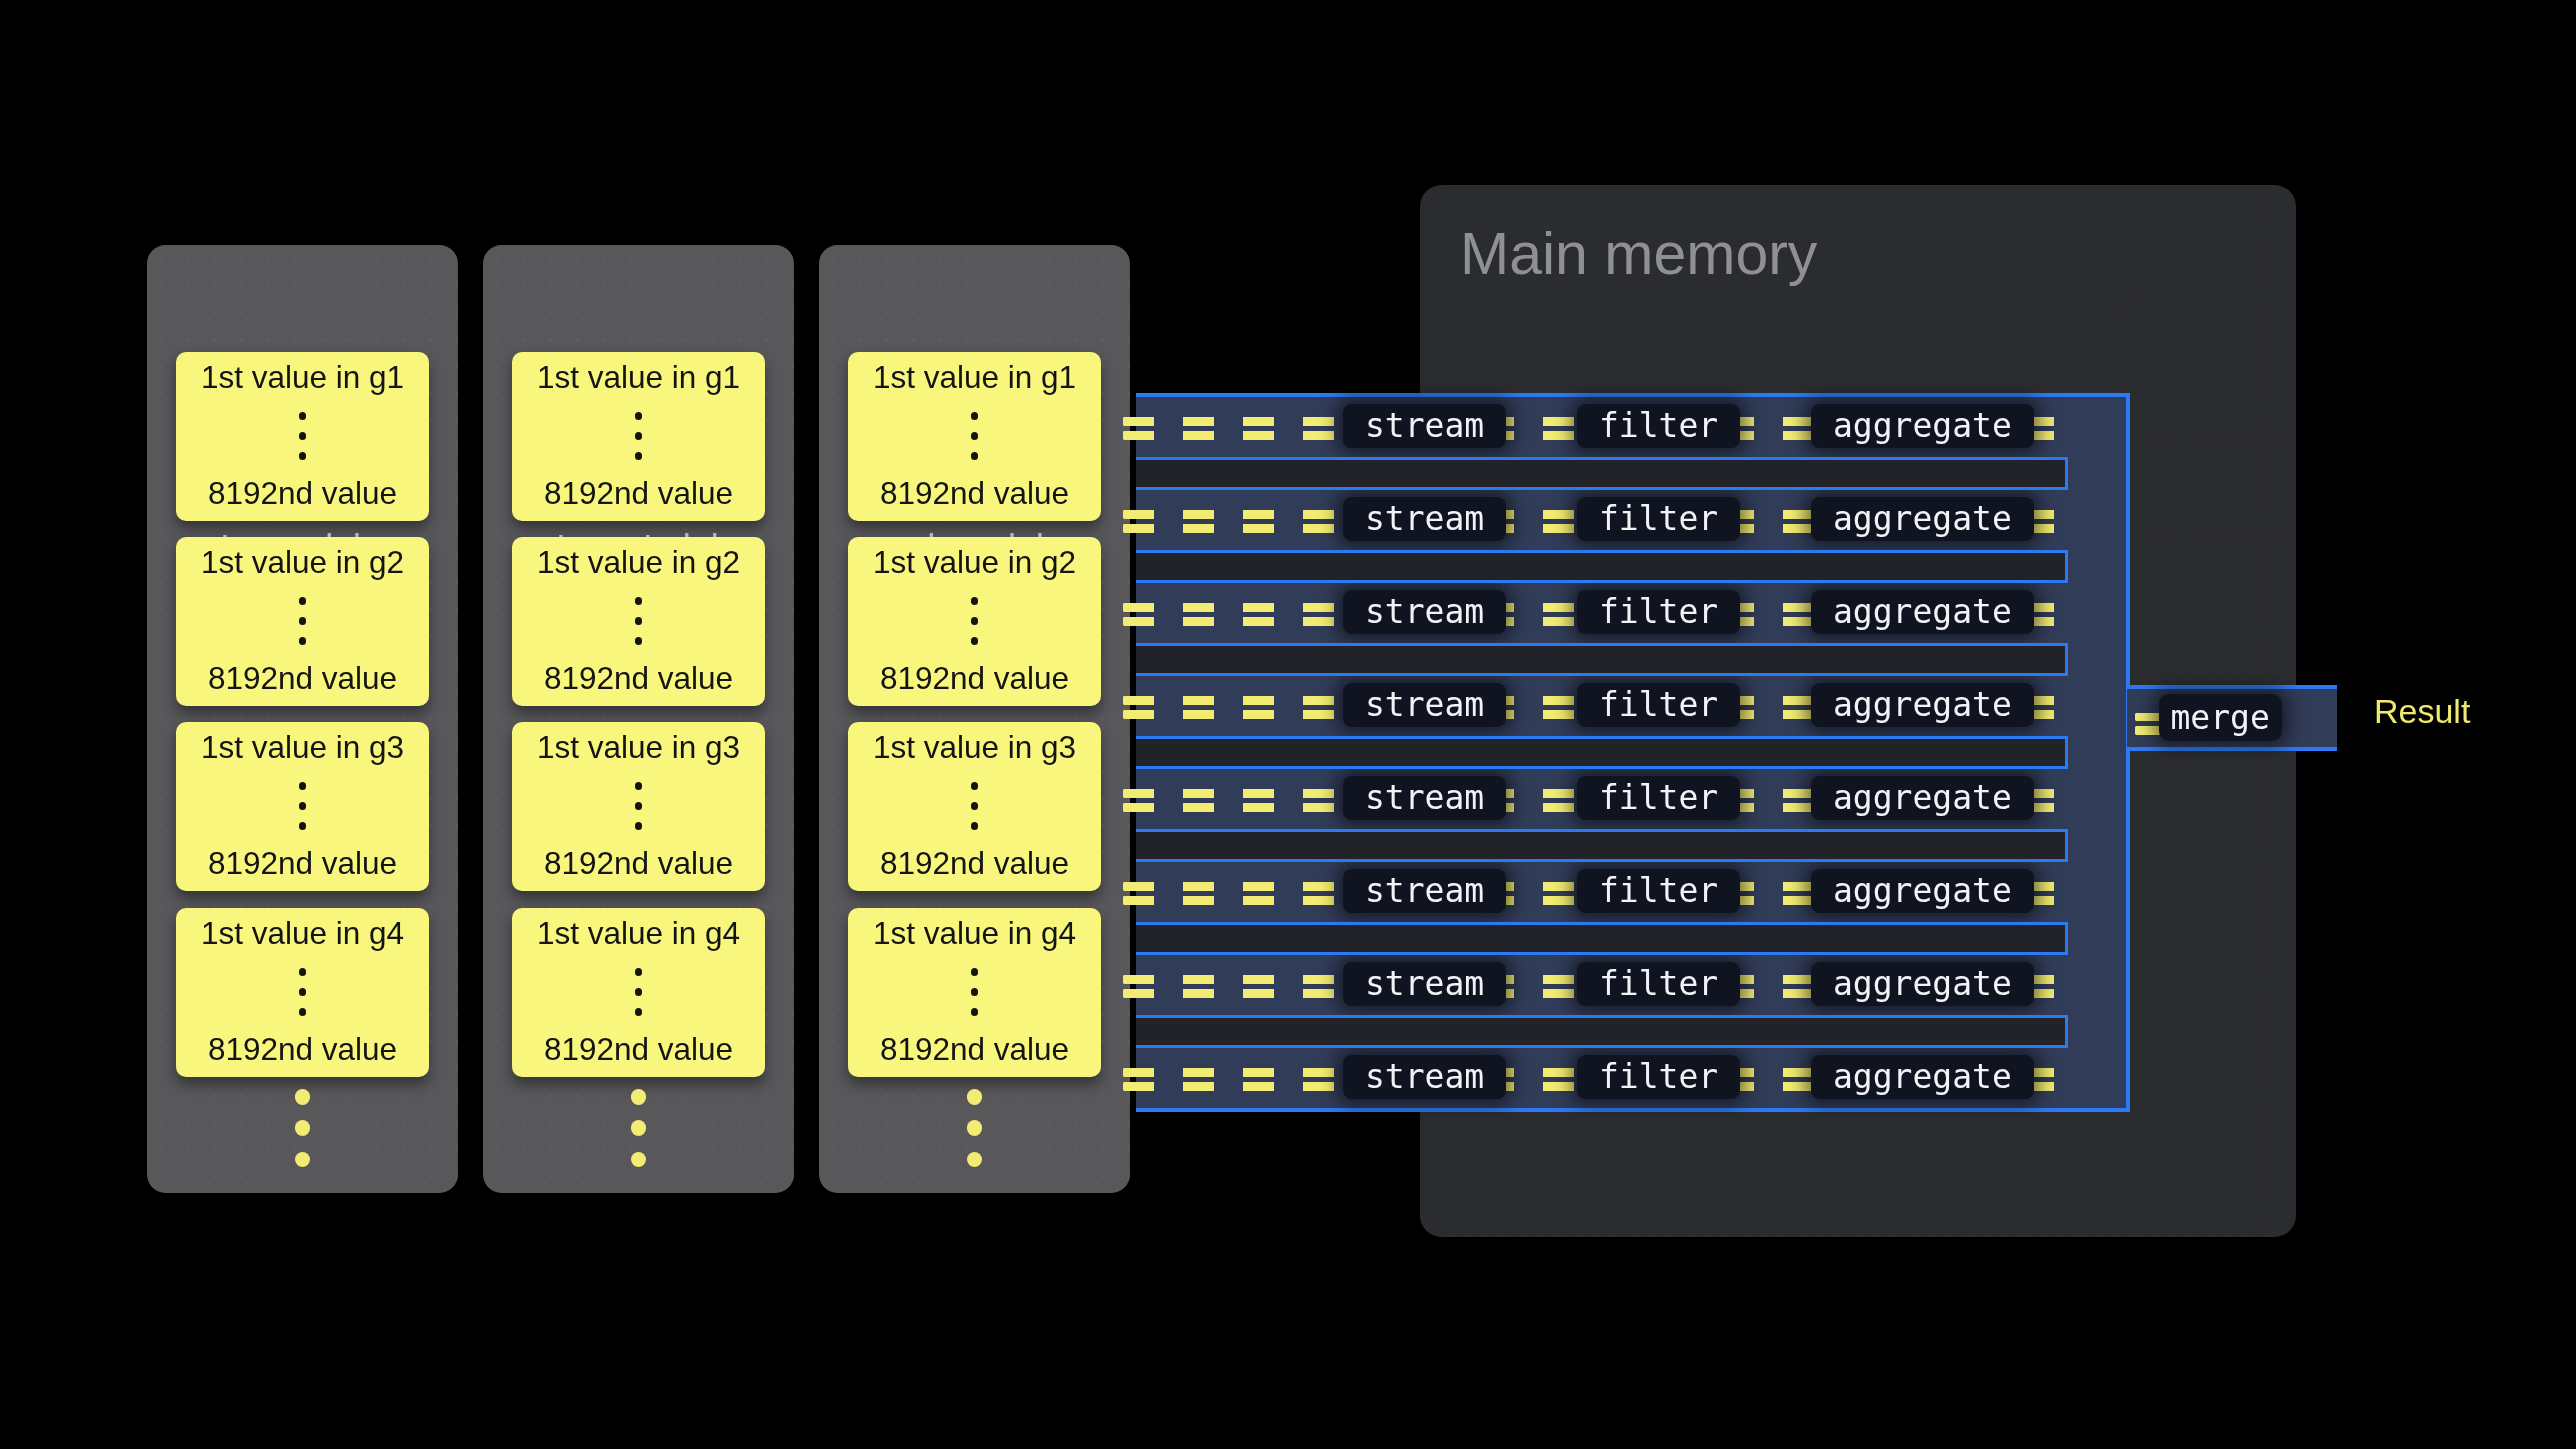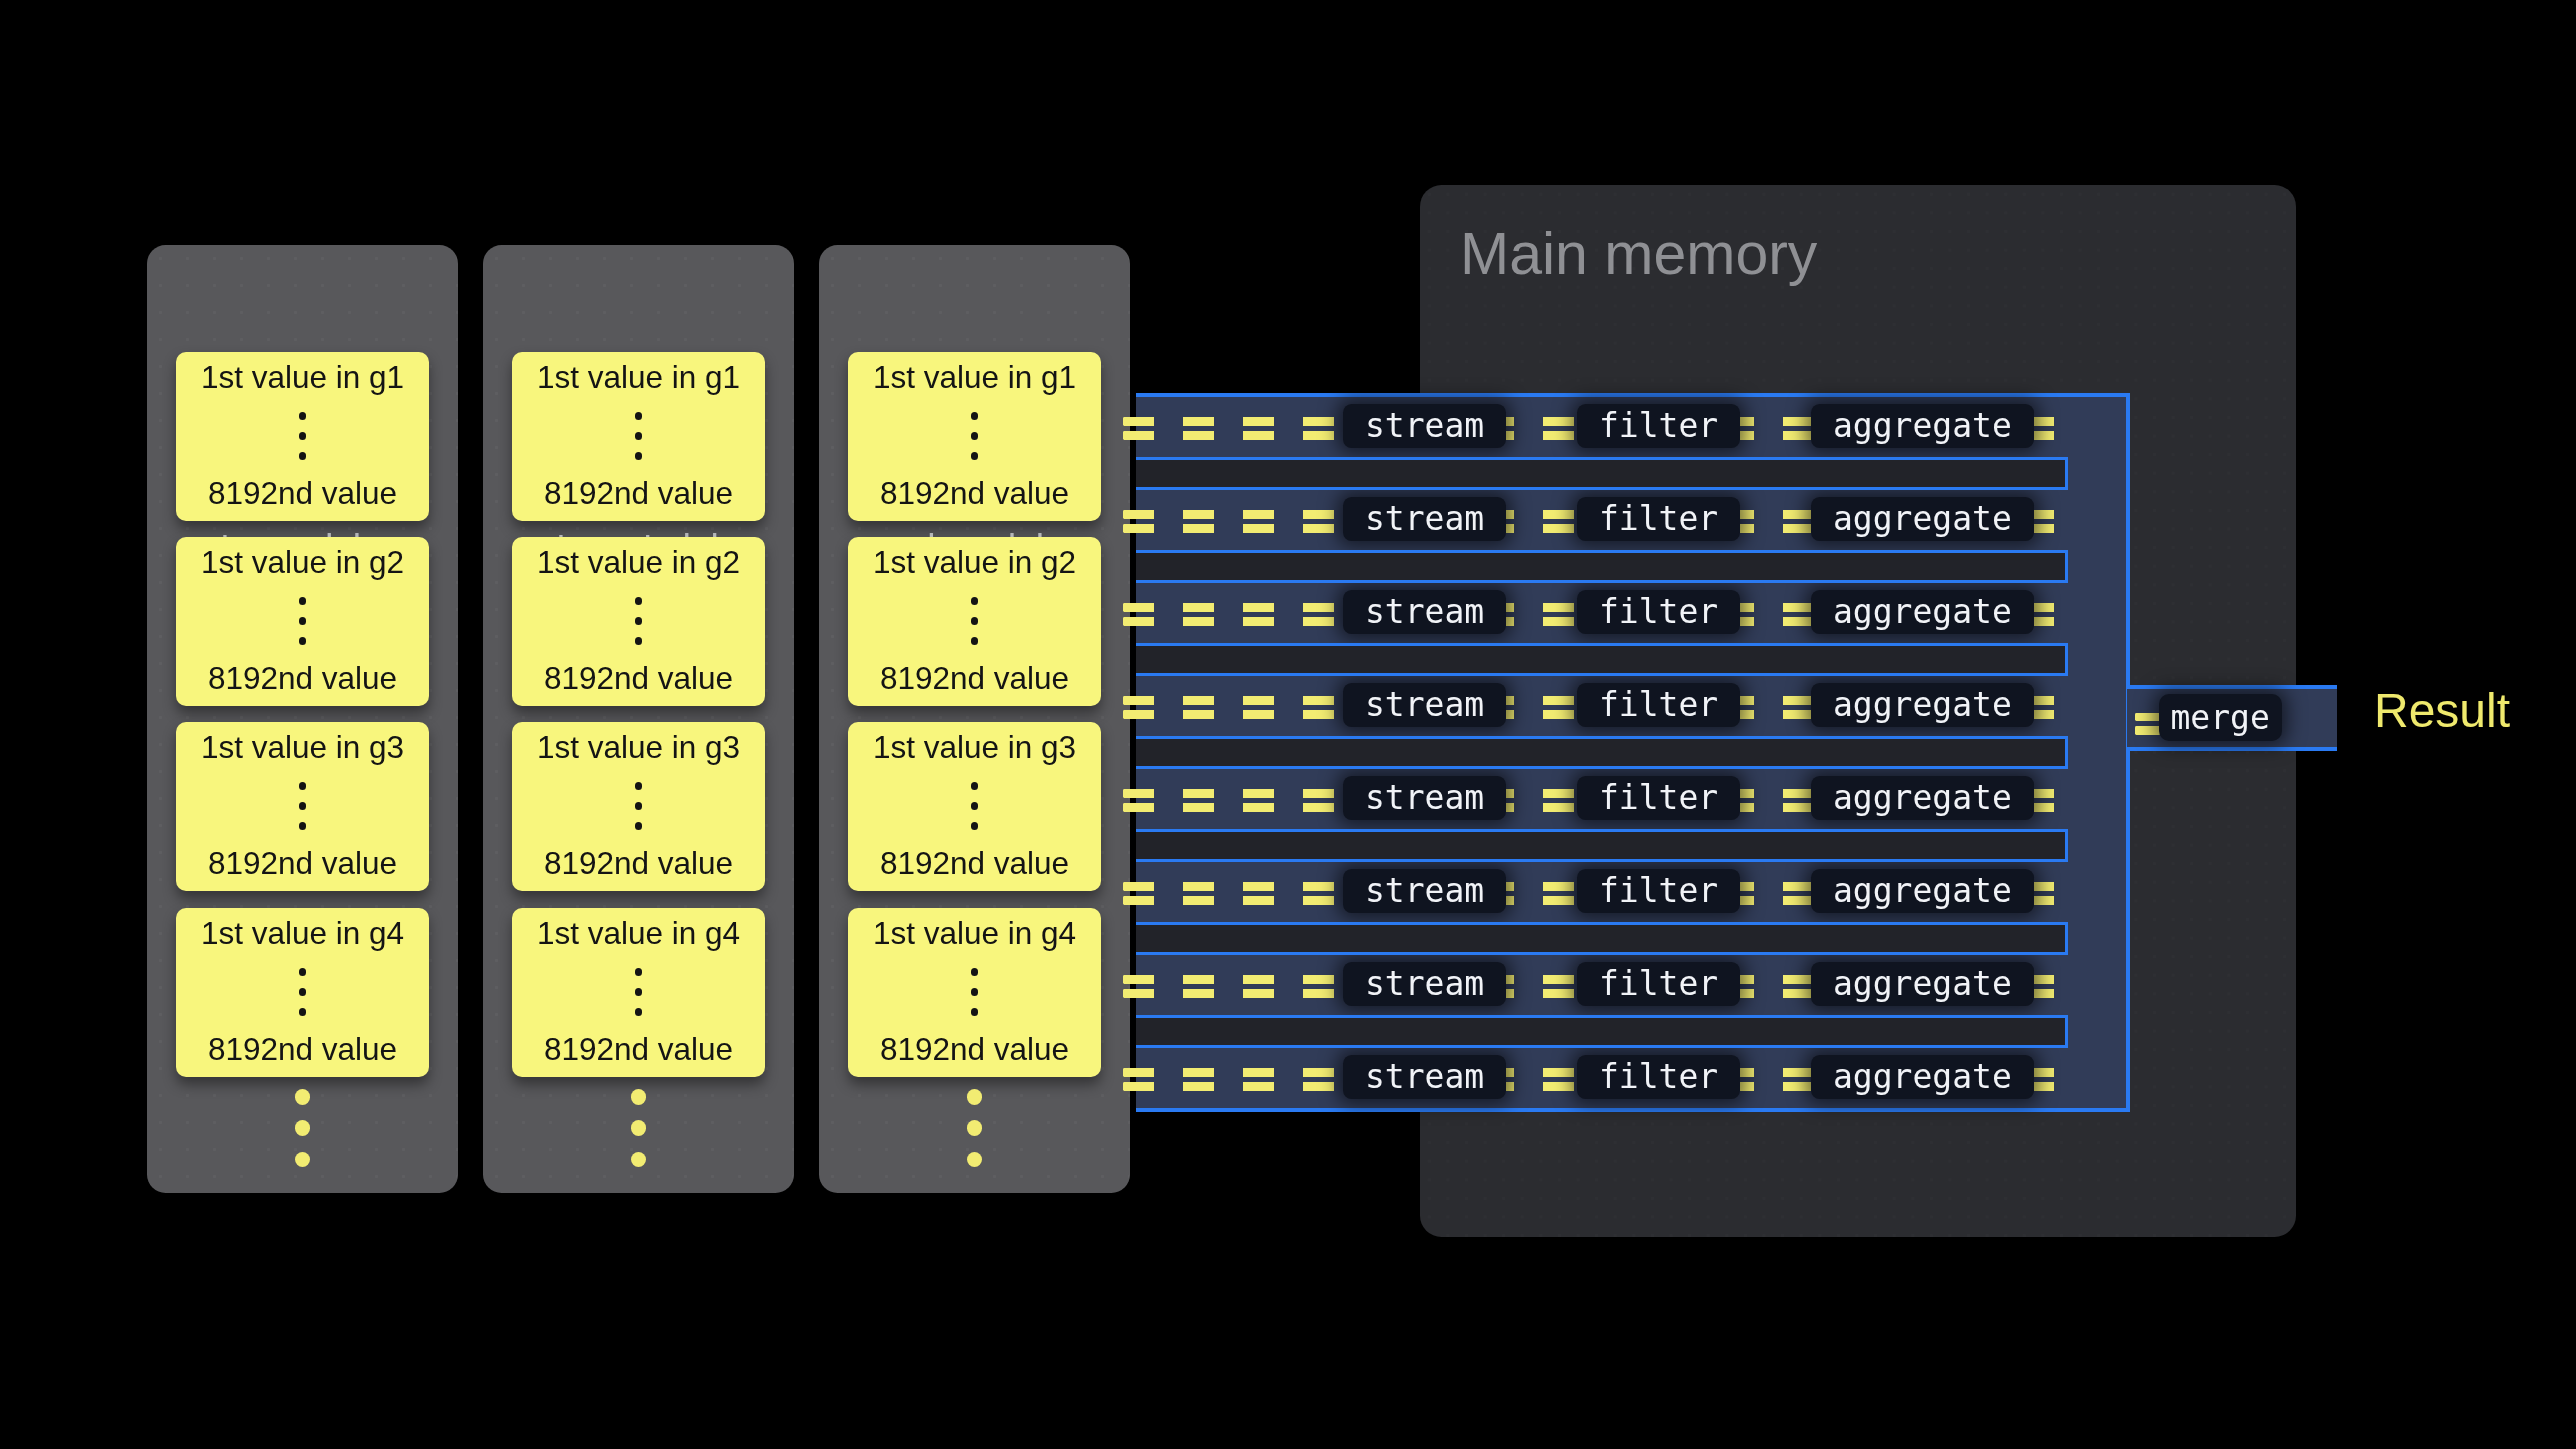--- a/index.html
+++ b/index.html
@@ -110,21 +110,21 @@
   .eq{position:absolute;left:7.9px;top:23.6px;width:32px;height:22px;}
   .eq::before,.eq::after{
     content:"";position:absolute;left:0;width:32px;height:8.6px;border-radius:1.4px;
     background:var(--equals-yellow);
   }
   .eq::before{top:0;}
   .eq::after{top:13.6px;}
   .merge-chip{left:31.5px;top:5px;padding:0 12px;height:47px;line-height:47px;border-radius:10px;}
   .result-label{
     position:absolute;left:2374px;top:686px;height:50px;line-height:50px;
-    font-size:48px;color:var(--result-text);
+    font-size:34px;color:var(--result-text);
   }
 </style>
 </head>
 <body>
 
 <div id="stage">
 
   <div class="memory-panel">
     <div class="memory-title">Main memory</div>
   </div>

